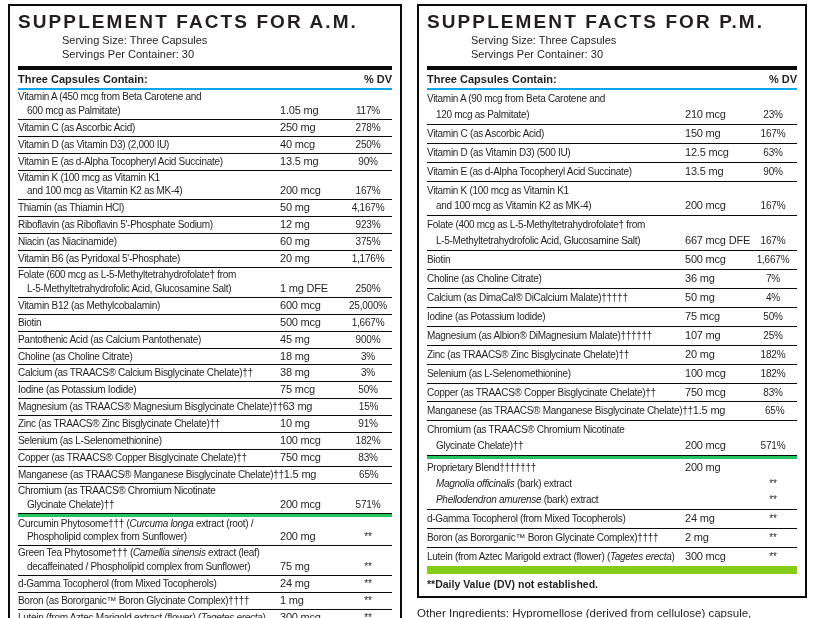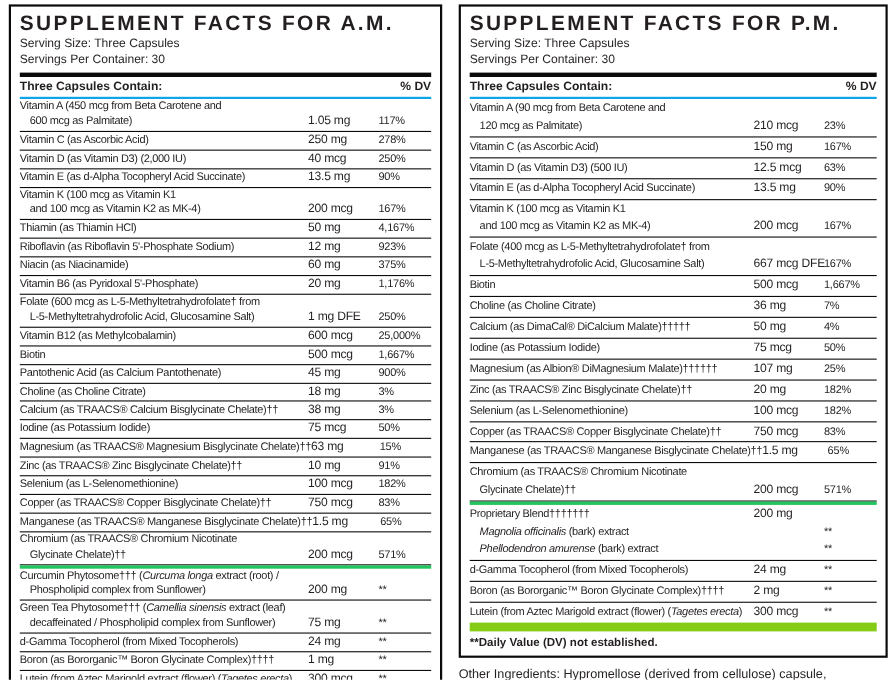--- a/index.html
+++ b/index.html
@@ -14,35 +14,35 @@
   .col-pm{left:417px;width:390px;}
   .panel{
     border:2px solid #0a0a0a;background:#fff;
     padding:4px 8px 0 8px;box-sizing:border-box;
   }
   .panel-title{
     margin:1px 0 1px 0;
     font-size:19px;font-weight:bold;letter-spacing:2.1px;
     white-space:nowrap;color:#231f20;
   }
-  .serving{font-size:11px;line-height:13.5px;font-weight:normal;}
+  .serving{font-size:11px;line-height:13.5px;font-weight:normal;margin-left:44px;}
   .thead{
     display:flex;justify-content:space-between;align-items:flex-end;
     margin-top:5px;border-top:4px solid #0a0a0a;border-bottom:2px solid #0ea5e9;
     padding:3px 0;font-size:11px;font-weight:bold;
   }
   .rows .row{border-bottom:1px solid #0a0a0a;padding:1px 0;}
   .rows .row:last-child{border-bottom:none;}
   .rows .row.sep-thick{border-top:3px solid #22c55e;}
   .line{display:flex;align-items:baseline;}
   .nm{flex:1;font-size:10px;letter-spacing:-0.3px;white-space:nowrap;overflow:visible;}
   .nm.ind{padding-left:9px;}
   .nm .it{font-style:italic;}
   .amt{width:64px;font-size:11px;white-space:nowrap;letter-spacing:-0.2px;}
-  .dv{width:48px;text-align:left;font-size:10px;font-weight:normal;white-space:nowrap;letter-spacing:-0.2px;}
+  .dv{width:48px;text-align:center;font-size:10px;font-weight:normal;white-space:nowrap;letter-spacing:-0.2px;}
   .panel-am .line{line-height:12.9px;}
   .panel-pm .line{line-height:15.9px;}
   .footnote{
     border-top:8px solid #84cc16;
     font-size:10.5px;font-weight:bold;
     padding:4px 0 6px 0;
   }
   .below{font-size:11.5px;line-height:14.5px;margin:8px 0 0 0;}
 </style>
 </head>

